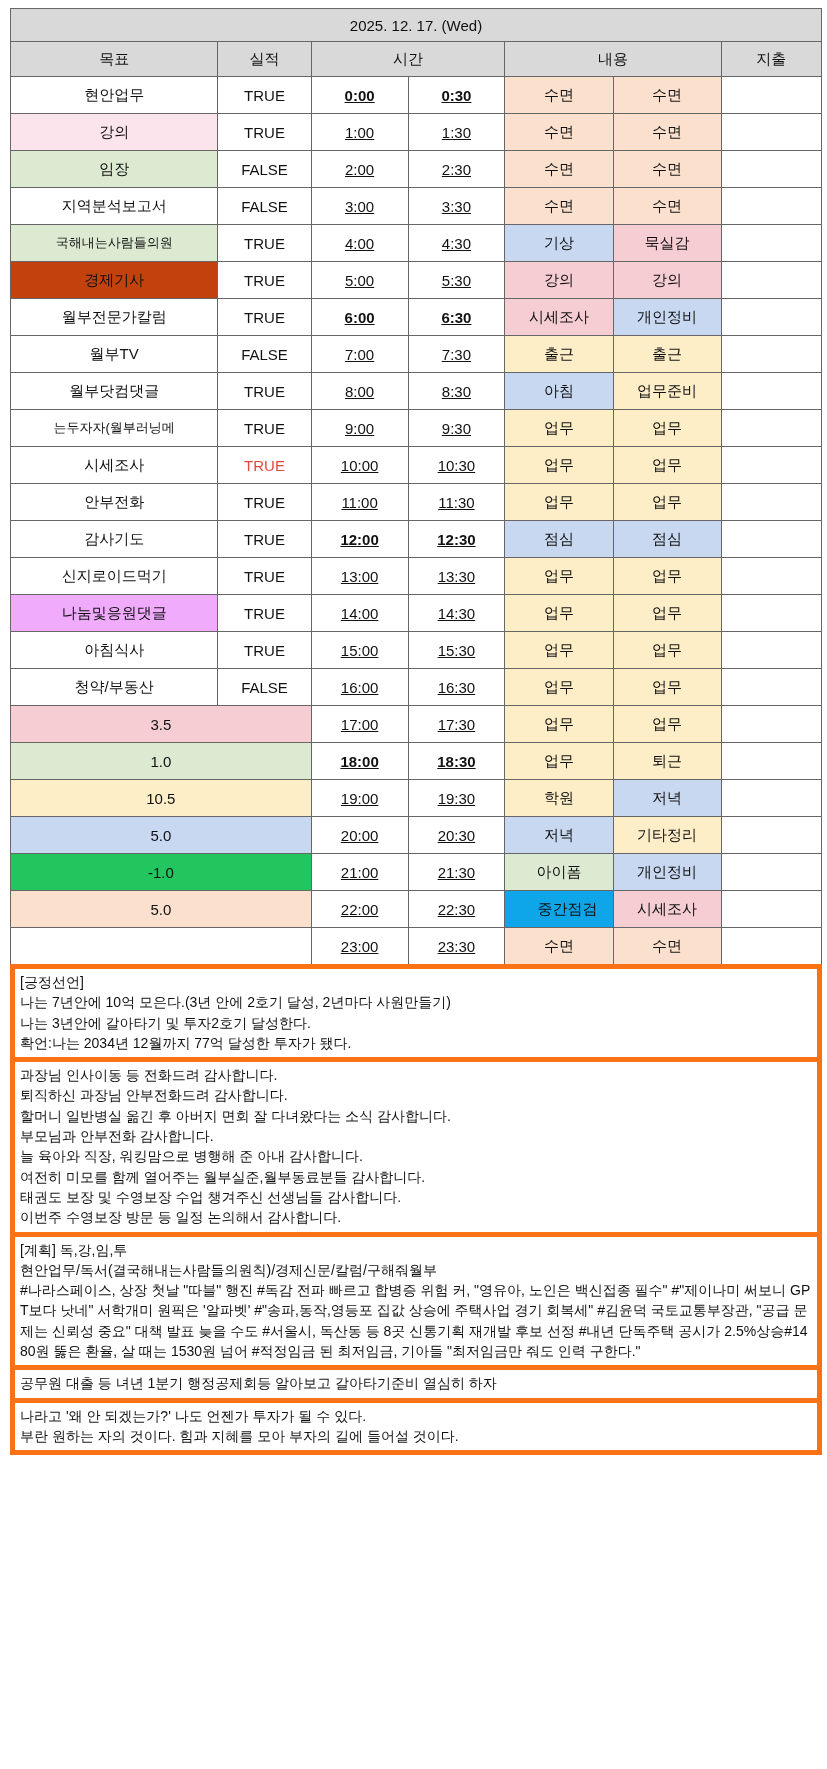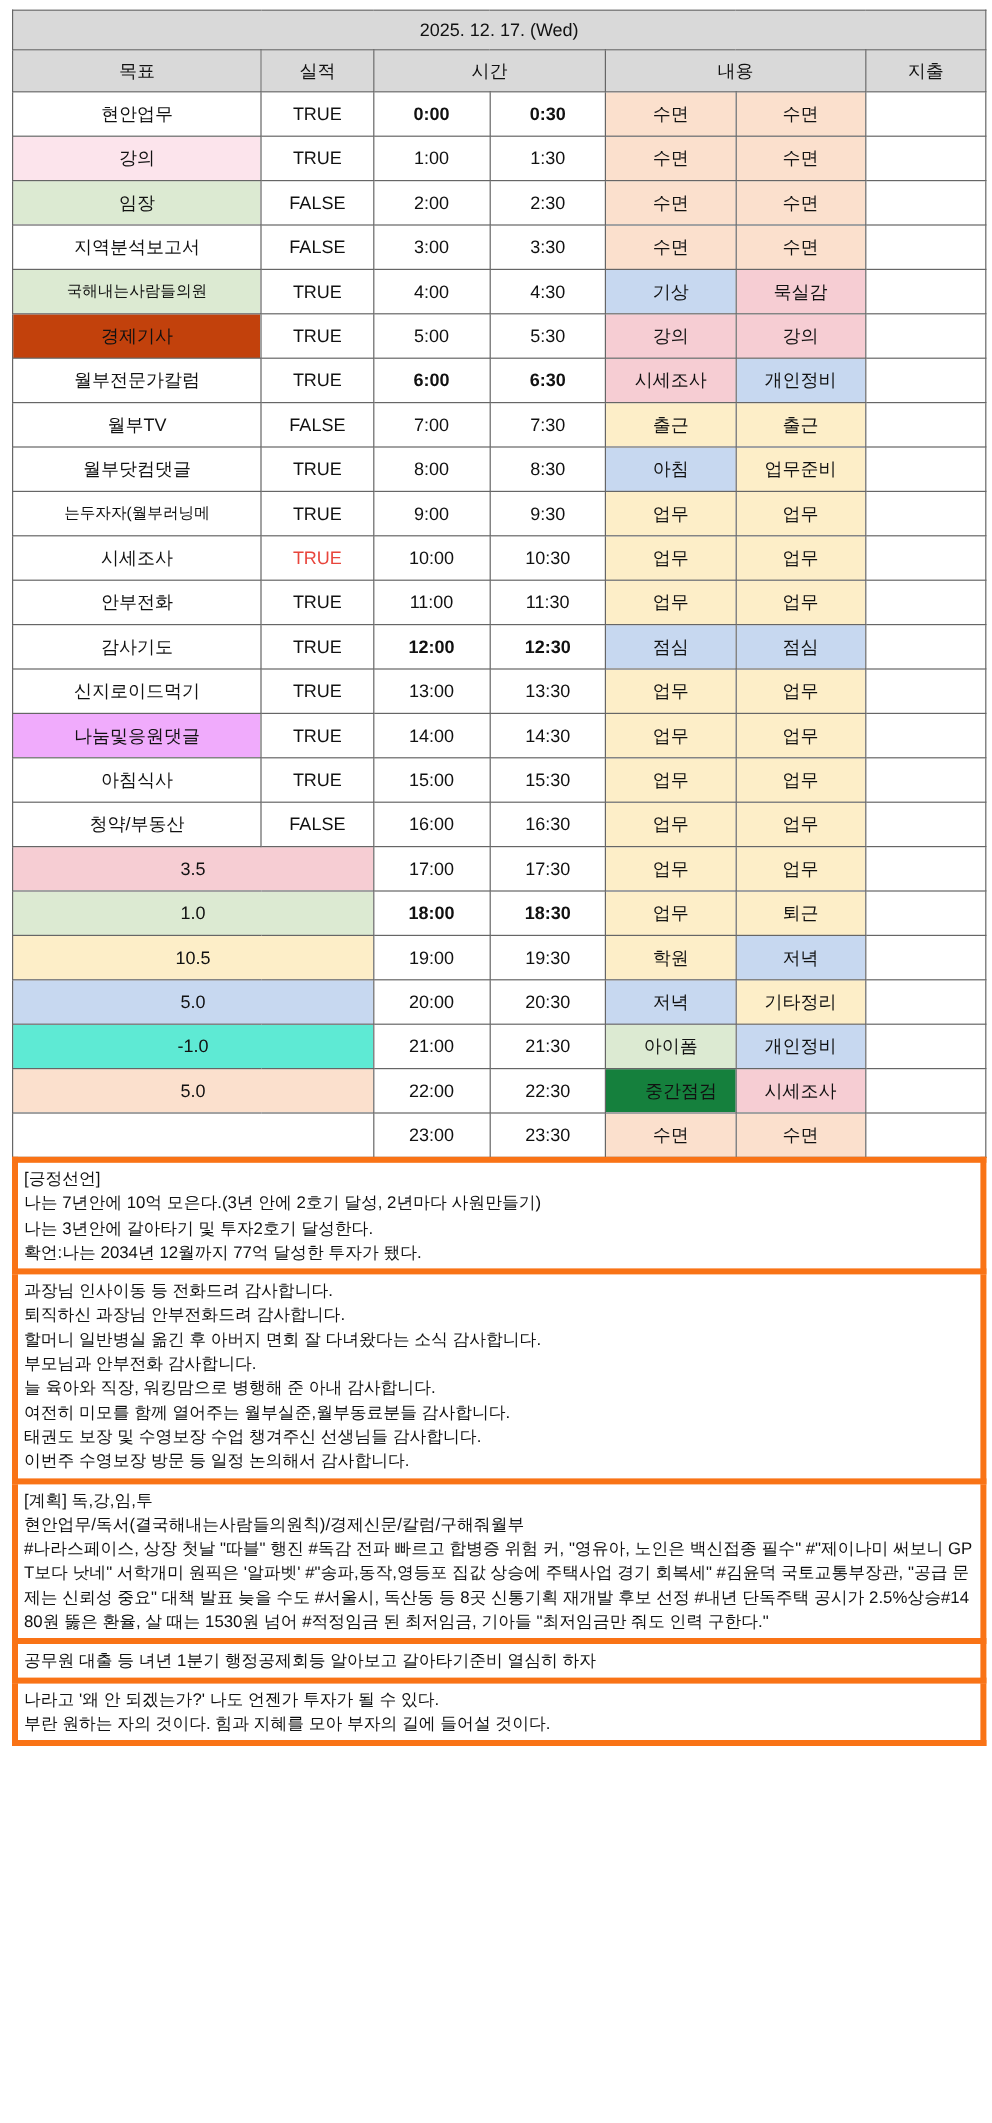--- a/index.html
+++ b/index.html
@@ -42,21 +42,21 @@
     background: #d9d9d9;
     font-size: 16px;
     font-weight: bold;
     height: 30px;
   }
   .row td {
     height: 32px;
   }
   .goal-cell { font-size: 15px; }
   .goal-cell.small { font-size: 13px; }
-  .time-cell { font-size: 14px; }
+  .time-cell { font-size: 14px; text-decoration: underline; }
   .time-cell.bold { font-weight: bold; }
   .content-cell { font-size: 14px; font-weight: bold; }
   .actual-cell { font-size: 14px; }
   .spend-cell { background: #ffffff; }
 
   table.notes {
     border-collapse: collapse;
     table-layout: fixed;
     width: 807px;
     margin-top: -1px;
@@ -277,32 +277,32 @@
         </tr>
         <tr class="row">
           <td class="goal-cell" colspan="2" style="background: rgb(199, 216, 240);">5.0</td>
           <td class="time-cell">20:00</td>
           <td class="time-cell">20:30</td>
           <td class="content-cell" style="background: rgb(199, 216, 240);">저녁</td>
           <td class="content-cell" style="background: rgb(253, 238, 200);">기타정리</td>
           <td class="spend-cell"></td>
         </tr>
         <tr class="row">
-          <td class="goal-cell" colspan="2" style="background: #5eead4;">-1.0</td>
+          <td class="goal-cell" colspan="2" style="background: #22c55e;">-1.0</td>
           <td class="time-cell">21:00</td>
           <td class="time-cell">21:30</td>
           <td class="content-cell" style="background: rgb(220, 234, 210);">아이폼</td>
           <td class="content-cell" style="background: rgb(199, 216, 240);">개인정비</td>
           <td class="spend-cell"></td>
         </tr>
         <tr class="row">
           <td class="goal-cell" colspan="2" style="background: rgb(251, 224, 205);">5.0</td>
           <td class="time-cell">22:00</td>
           <td class="time-cell">22:30</td>
-          <td class="content-cell" style="background: #15803d; padding-left: 18px;">중간점검</td>
+          <td class="content-cell" style="background: #0ea5e9; padding-left: 18px;">중간점검</td>
           <td class="content-cell" style="background: rgb(246, 205, 211);">시세조사</td>
           <td class="spend-cell"></td>
         </tr>
         <tr class="row">
           <td class="goal-cell" colspan="2" style="background: rgb(255, 255, 255);"></td>
           <td class="time-cell">23:00</td>
           <td class="time-cell">23:30</td>
           <td class="content-cell" style="background: rgb(251, 224, 205);">수면</td>
           <td class="content-cell" style="background: rgb(251, 224, 205);">수면</td>
           <td class="spend-cell"></td>

